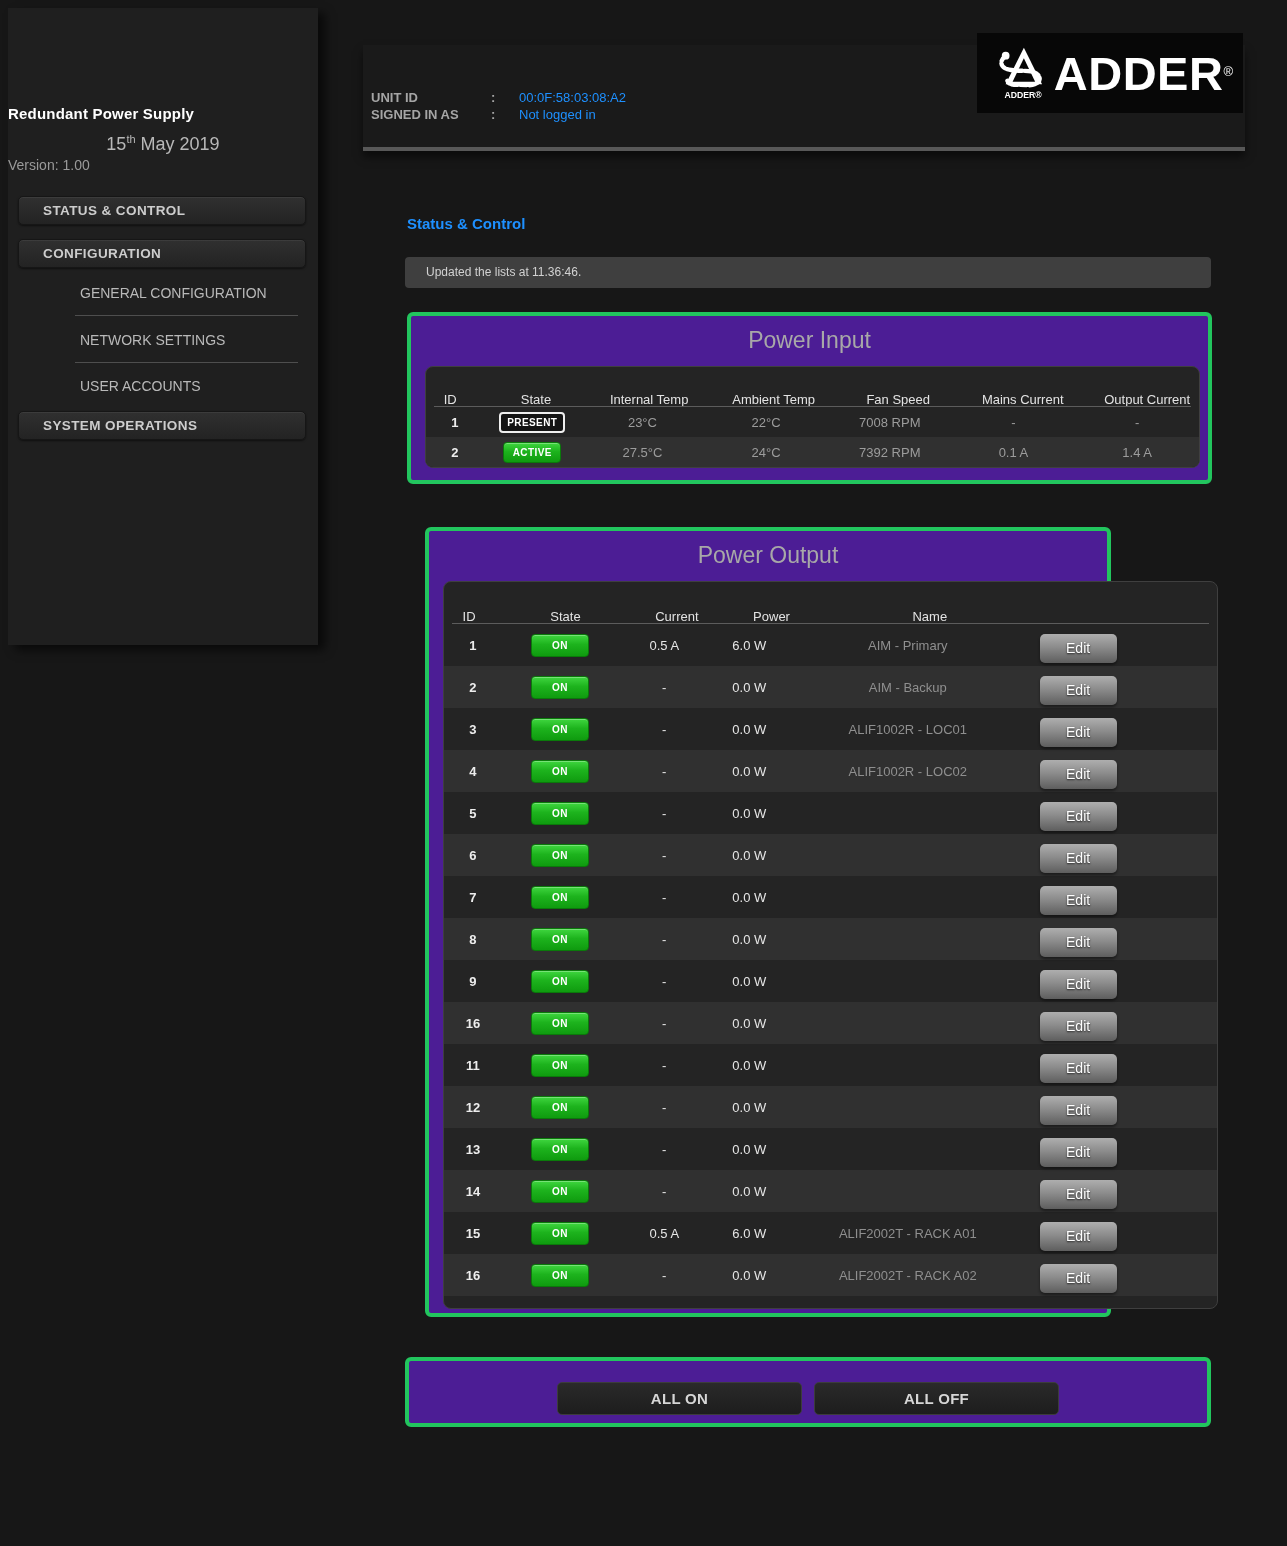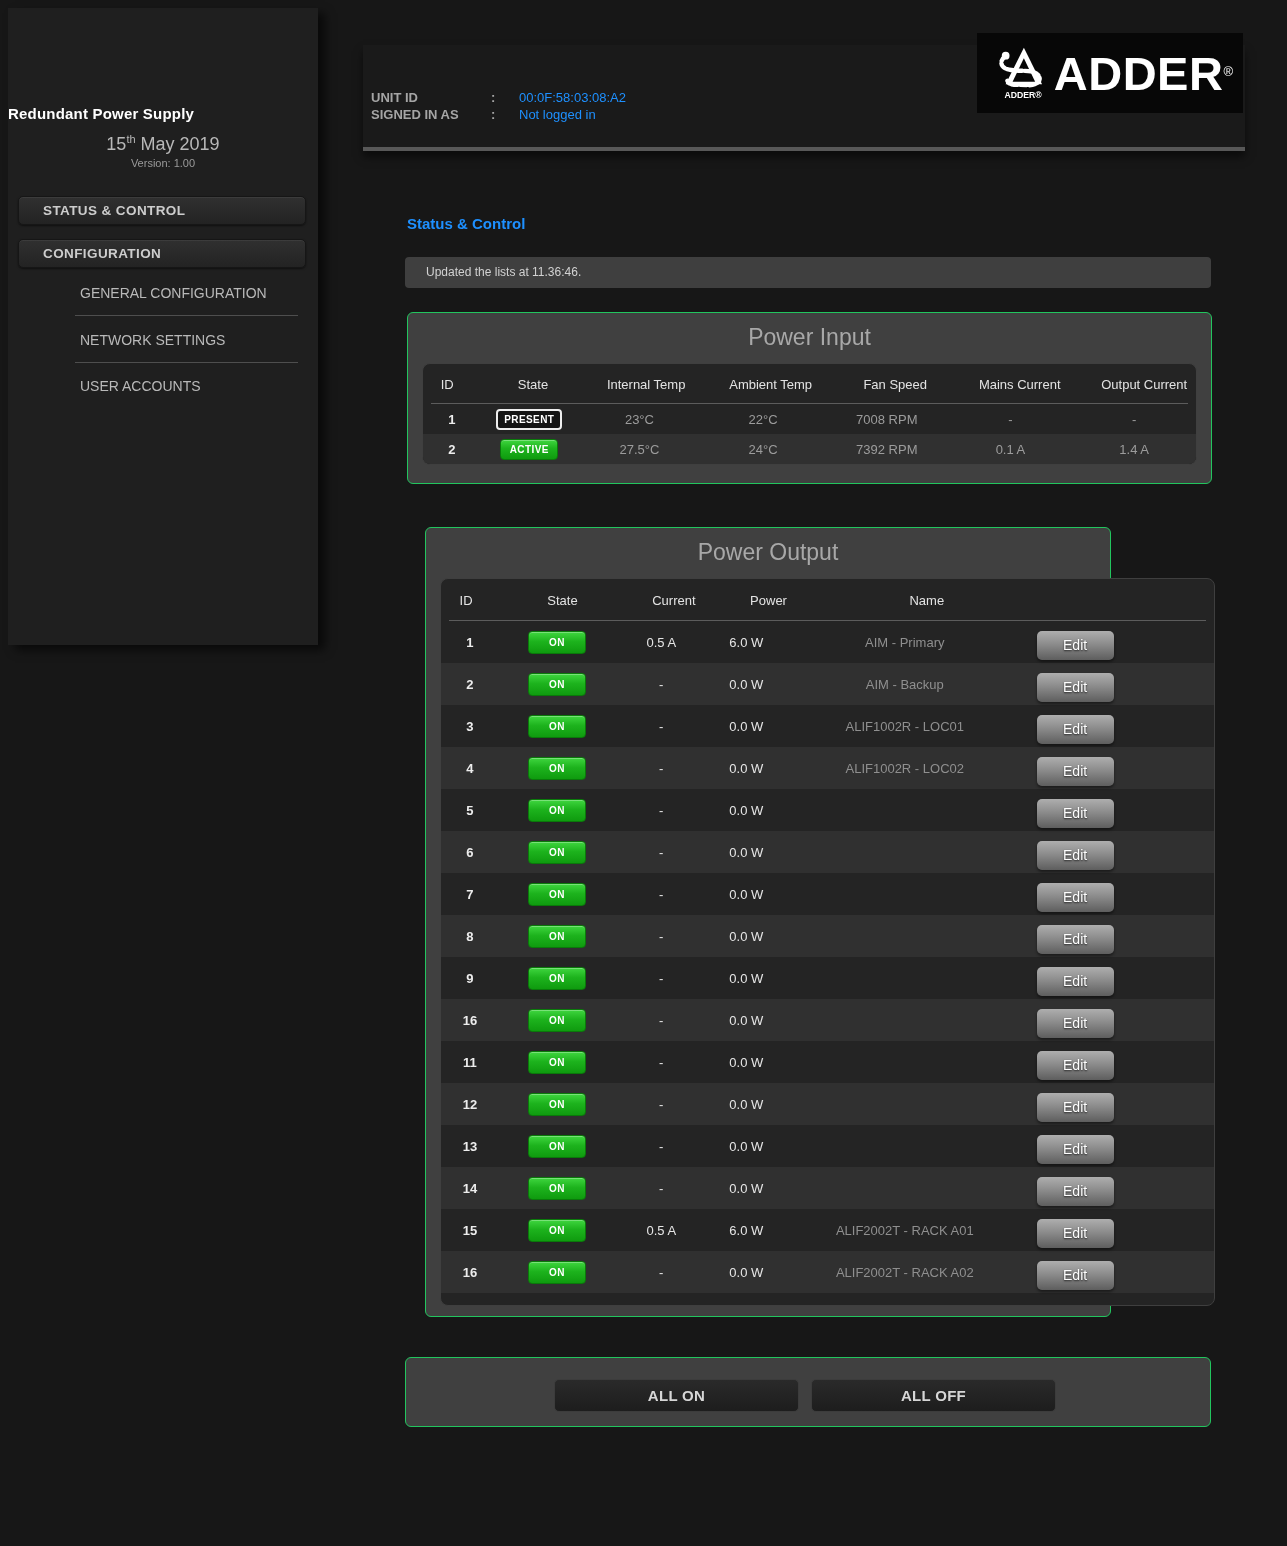--- a/index.html
+++ b/index.html
@@ -17,21 +17,21 @@
     background:#1f1f1f;
     box-shadow:7px 5px 9px rgba(0,0,0,0.6);
   }
   .logo { position:absolute; top:30px; left:50%; transform:translateX(-50%);
     display:flex; border:3px solid #ffffff; font-weight:bold; font-size:42px; line-height:1; }
   .logo-red { color:#ffffff; background:#1f1f1f; padding:3px 7px 4px 10px; border-right:3px solid #ffffff; letter-spacing:-1px; }
   .logo-psu { color:#121212; background:#ffffff; padding:3px 10px 4px 7px; letter-spacing:-1px; }
   .logo-sub { position:absolute; top:97px; width:100%; text-align:left; color:#ffffff; font-weight:bold; font-size:15px; letter-spacing:0.2px; }
   .side-date { position:absolute; top:125px; width:100%; text-align:center; color:#b8b8b8; font-size:18px; }
   .side-date sup { font-size:11px; }
-  .side-version { position:absolute; top:149px; width:100%; text-align:center; color:#9a9a9a; font-size:11px; }
+  .side-version { position:absolute; top:149px; width:100%; text-align:left; color:#9a9a9a; font-size:14px; }
 
   .menu-btn {
     position:absolute; left:10px; width:288px; height:29px;
     background:linear-gradient(#303030,#232323);
     border:1px solid #161616; border-radius:5px;
     color:#cdcdcd; font-weight:bold; font-size:13.5px; letter-spacing:0.4px;
     display:flex; align-items:center; padding-left:24px;
     box-shadow:inset 0 1px 0 rgba(255,255,255,0.06), 0 1px 2px rgba(0,0,0,0.5);
     cursor:pointer;
   }
@@ -63,34 +63,34 @@
 
   
   .section-title { position:absolute; left:407px; top:215px; font-size:15px; font-weight:bold; color:#1e90ff; }
   .status-bar {
     position:absolute; left:405px; top:257px; width:806px; height:31px;
     background:#3f3f3f; border-radius:4px;
     color:#d2d2d2; font-size:12px; line-height:31px; padding-left:21px;
   }
 
   .panel {
-    position:absolute; background:#404040;
-    border:1px solid #22c55e; border-radius:6px;
+    position:absolute; background:#4c1d95;
+    border:4px solid #22c55e; border-radius:6px;
   }
   .panel-input  { left:407px; top:312px;  width:805px; height:172px; }
   .panel-output { left:407px; top:527px;  width:686px; height:790px;margin-left:18px; }
   .panel-title  { margin-top:11px; text-align:center; font-size:23px; color:#a8a8a8; }
 
   .table {
     position:absolute; left:14px; top:50px; width:775px;
     background:#242424; border:1px solid #3f3f3f; border-radius:8px;
     overflow:hidden;
   }
   .output-table { padding-bottom:12px; }
-  .t-head { display:flex; align-items:center; height:40px; position:relative;gap:21px; }
+  .t-head { display:flex; align-items:flex-end; height:40px; position:relative;gap:21px; }
   .output-table .t-head { height:42px; }
   .t-head::after { content:''; position:absolute; left:8px; right:8px; bottom:0; border-bottom:1px solid #5c5c5c; }
   .hcell { font-size:13px; color:#e3e3e3; text-align:center; }
   .t-row { display:flex; align-items:center; }
   .in-row { height:30px; }
   .out-row { height:42px; }
   .t-row.even { background:#303030; }
 
   .cell { text-align:center; font-size:13px; }
   .cid   { color:#ededed; font-weight:bold; }
@@ -144,20 +144,21 @@
   </div>
   <div class="side-version">Version: 1.00</div>
 
   <div class="menu-btn" style="top:188px">STATUS &amp; CONTROL</div>
   <div class="menu-btn" style="top:231px">CONFIGURATION</div>
   <div class="submenu-item" style="top:277px">GENERAL CONFIGURATION</div>
   <div class="submenu-sep" style="top:307px"></div>
   <div class="submenu-item" style="top:324px">NETWORK SETTINGS</div>
   <div class="submenu-sep" style="top:354px"></div>
   <div class="submenu-item" style="top:370px">USER ACCOUNTS</div>
+  <div class="menu-btn" style="top:403px">SYSTEM OPERATIONS</div>
 </aside>
 
 <header class="header">
   <div class="info-row r1">
     <span class="info-label">UNIT ID</span>
     <span class="info-colon">:</span>
     <span class="info-value">00:0F:58:03:08:A2</span>
   </div>
   <div class="info-row r2">
     <span class="info-label">SIGNED IN AS</span>

